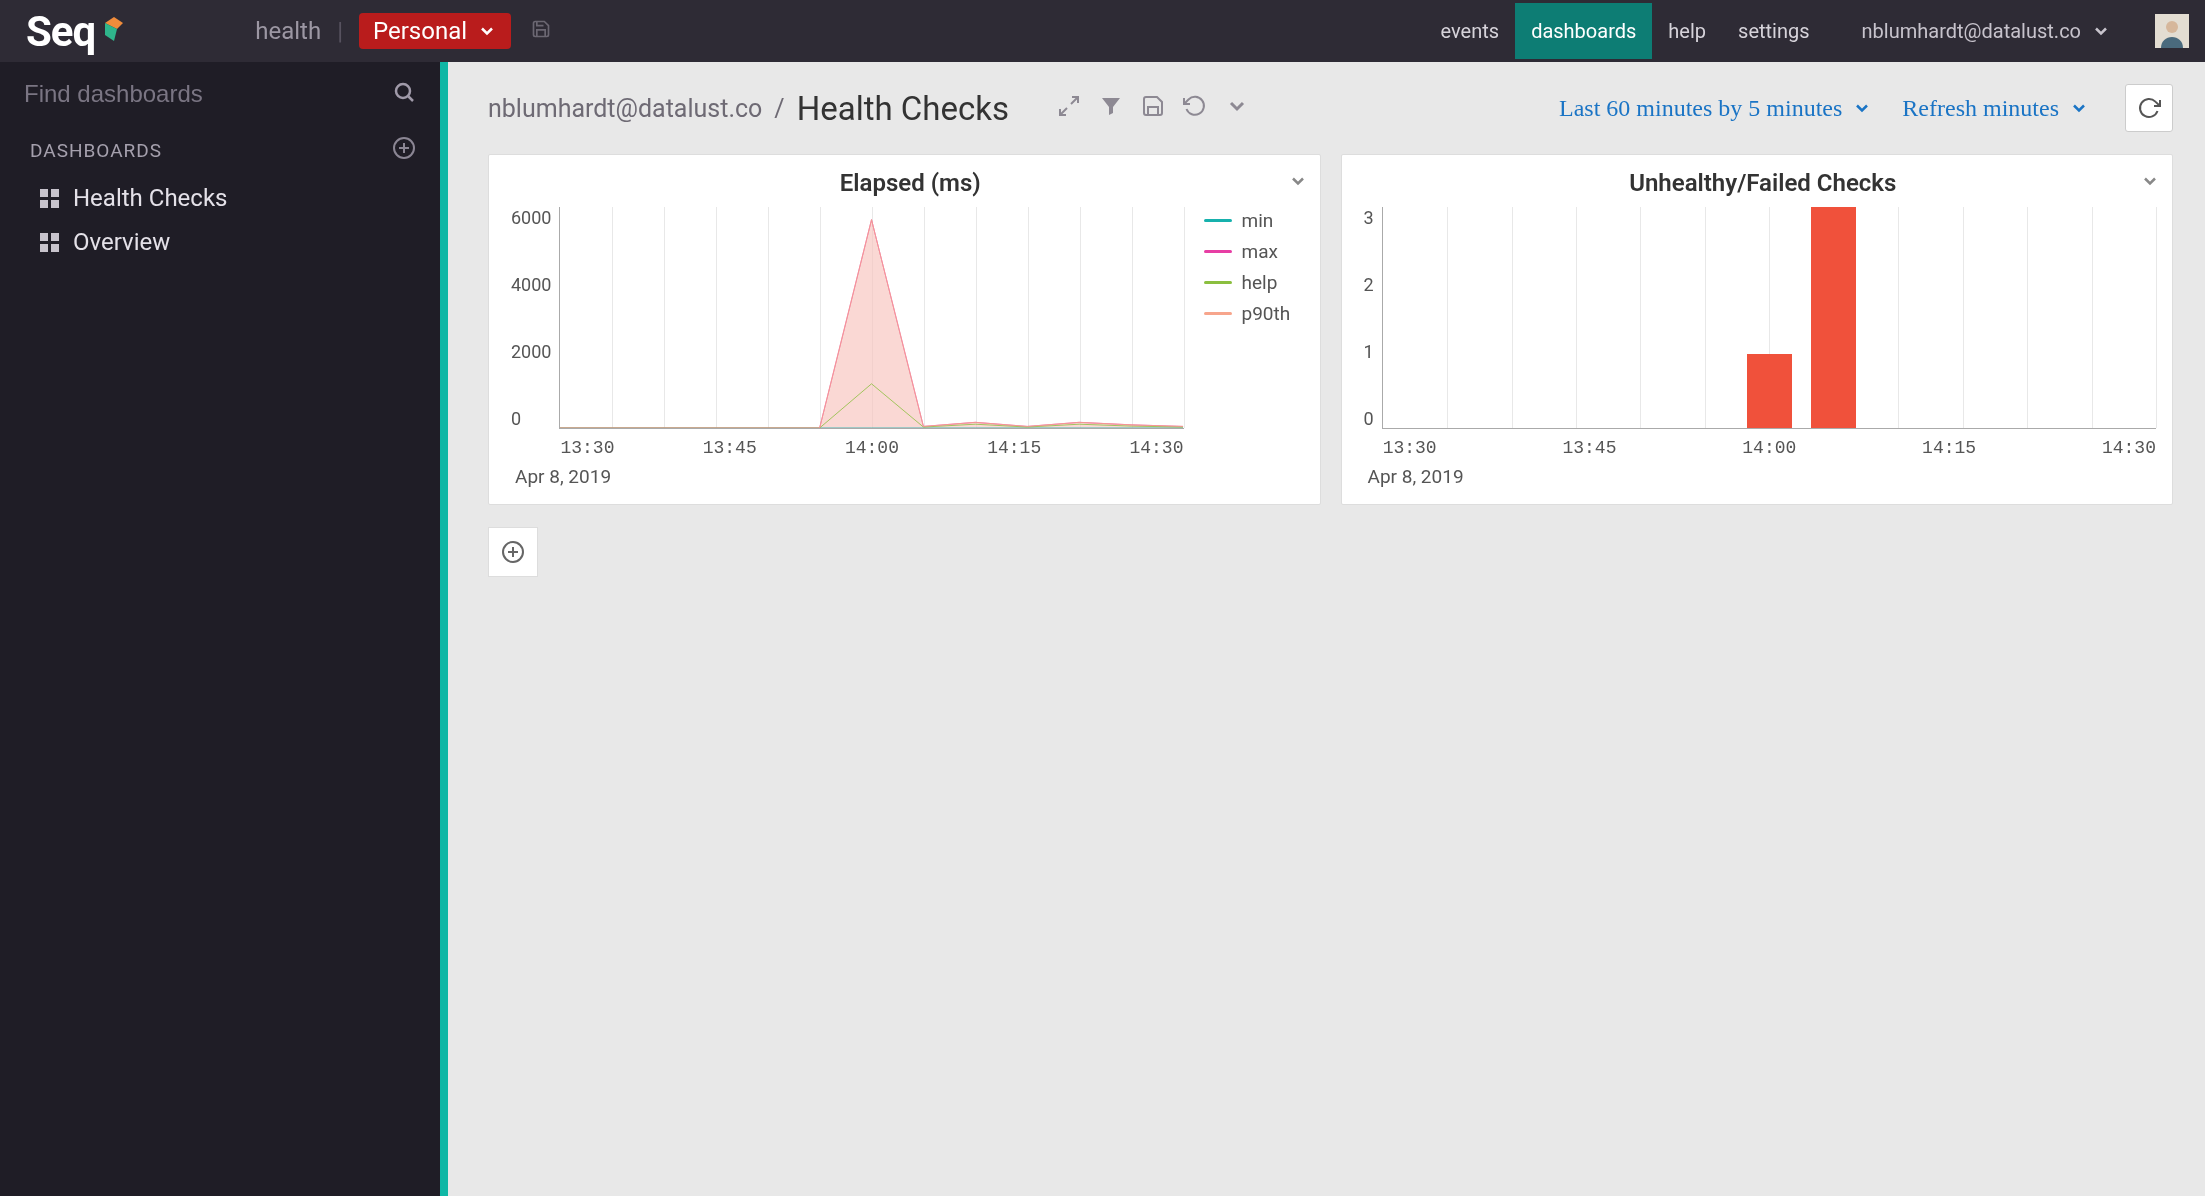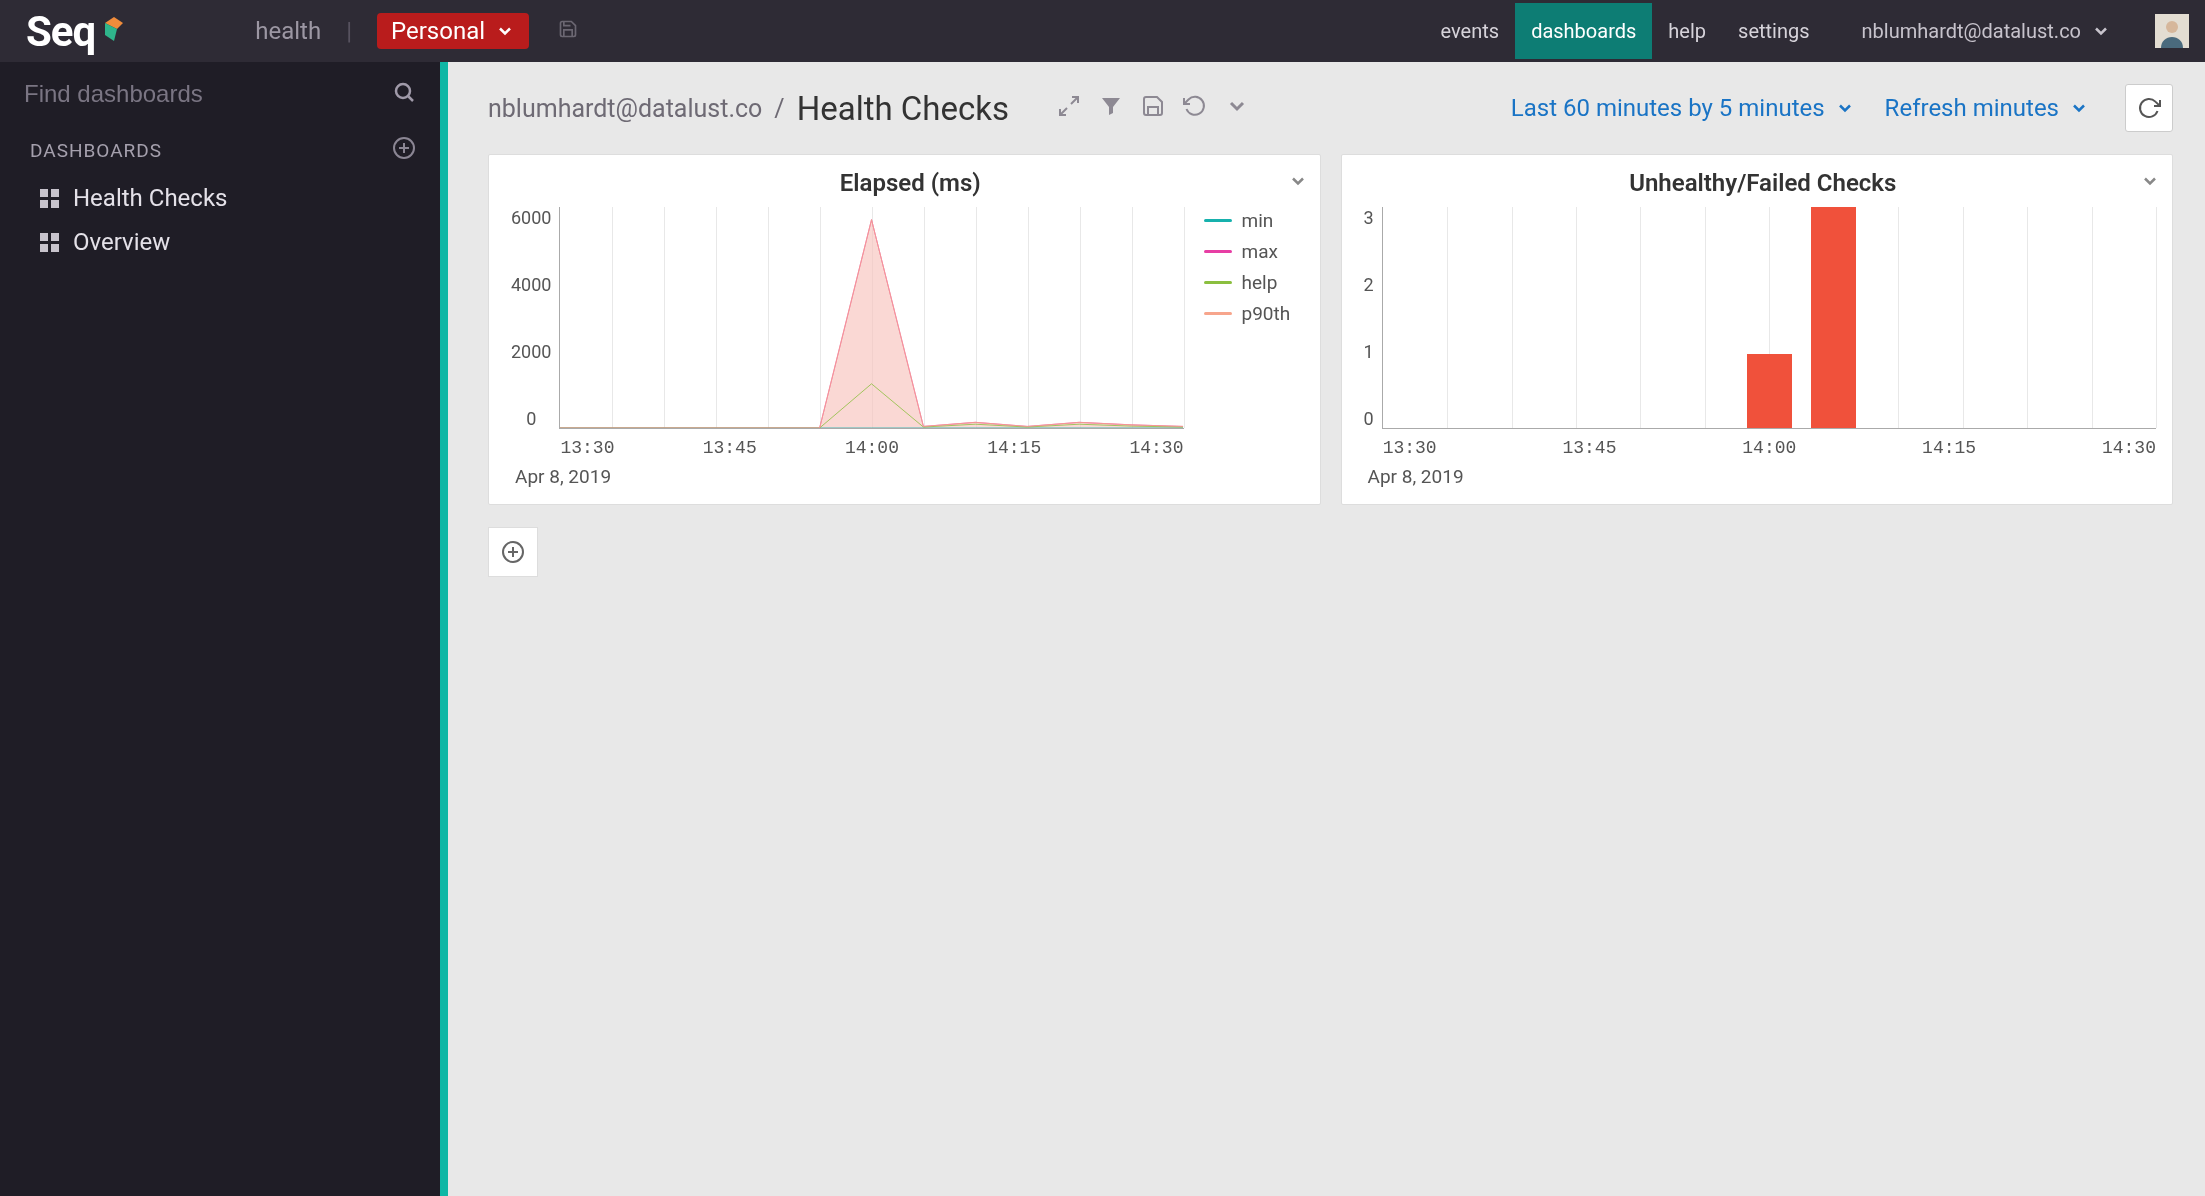--- a/index.html
+++ b/index.html
@@ -16,21 +16,21 @@
     background:#2e2b35;
     height:62px;
     display:flex;
     align-items:center;
     padding:0 16px 0 26px;
     color:#c7c3cc;
   }
   .logo { display:flex; align-items:center; }
   .logo-text { font-size:42px; font-weight:700; color:#fff; letter-spacing:-1px; }
   .logo-mark { margin-left:8px; }
-  .topnav-left { display:flex; align-items:center; margin-left:130px; font-size:24px; gap:25px;}
+  .topnav-left { display:flex; align-items:center; margin-left:130px; font-size:24px; gap:16px;}
   .topnav-left .sig { color:#9c97a3;}
   .topnav-left .sep { color:#57525f;}
   .signal-select { color:#fff; display:flex; align-items:center; gap:10px; background:#b91c1c; padding:4px 14px; border-radius:4px;}
   .topnav-left .save-ic { color:#6b6772; margin-left:4px;}
   .topnav-right { margin-left:auto; display:flex; align-items:center; gap:36px; font-size:20px;}
   .nav-item { color:#d6d3da; cursor:pointer; padding:16px 16px; }
   .nav-item.active { background:#0d7d74; color:#fff; }
   .user-drop { display:flex; align-items:center; gap:10px;}
   .avatar { width:34px; height:34px; background:#ddd; border-radius:3px; margin-left:8px; }
   
@@ -56,31 +56,31 @@
   .side-item { display:flex; align-items:center; gap:14px; padding:8px 30px 8px 40px; font-size:24px; color:#e4e1e8; cursor:pointer;}
   .side-item .sq { display:grid; grid-template-columns:8px 8px; grid-template-rows:8px 8px; gap:3px;}
   .side-item .sq span { background:#c7c3cc; display:block;}
   
   .accent { width:8px; background:#0fb7a5; }
   .main { flex:1; background:#e8e8e8; position:relative; }
   .mainhead { display:flex; align-items:center; padding:22px 32px 22px 40px; gap:12px;}
   .crumb { font-size:25px; color:#6e6a74;}
   .page-title { font-size:33px; color:#333; font-weight:400;}
   .tool-ic { color:#8d8993; margin-left:6px; }
-  .mainhead-right { margin-left:auto; display:flex; align-items:center; gap:30px;}
+  .mainhead-right { margin-left:auto; display:flex; align-items:center; gap:30px;font-family:Liberation Serif, serif;}
   .picker { color:#1a74c5; font-size:24px; display:flex; align-items:center; gap:10px; cursor:pointer;}
   .refresh-box { background:#fff; border:1px solid #ccc; border-radius:3px; width:48px; height:48px; display:flex; align-items:center; justify-content:center; color:#555; margin-left:6px;}
   
   .cards { display:flex; gap:20px; padding:0 32px 0 40px;}
   .card { flex:1; background:#fff; border:1px solid #ddd; border-radius:2px; padding:14px 6px 16px 18px; position:relative;}
   .card-head { display:flex; align-items:center; justify-content:center; position:relative; margin-bottom:6px;}
   .card-title { font-size:24px; font-weight:600; color:#333;}
   .card-chevron { position:absolute; right:6px; top:2px; color:#888;}
   .chart-zone { height:260px; display:flex;}
-  .yaxis { display:flex; flex-direction:column; justify-content:space-between; align-items:center; font-size:18px; color:#555; padding:4px 8px 34px 4px;}
+  .yaxis { display:flex; flex-direction:column; justify-content:space-between; align-items:flex-start; font-size:18px; color:#555; padding:4px 8px 34px 4px;}
   .plot { flex:1; position:relative; border-left:1px solid #aaa; border-bottom:1px solid #aaa; margin:4px 10px 34px 0;font-family:Liberation Mono, monospace;}
   .plot .grid-v { position:absolute; top:0; bottom:0; border-left:1px solid #e8e8e8;}
   .plot svg { position:absolute; inset:0; width:100%; height:100%;}
   .xaxis { position:absolute; left:0; right:0; bottom:-30px; display:flex; justify-content:space-between; font-size:18px; color:#555;}
   .legend { width:120px; padding:6px 4px 0 10px; font-size:19px; color:#555;}
   .legend-row { display:flex; align-items:center; gap:10px; margin-bottom:8px;}
   .legend-sw { width:28px; height:3px; border-radius:2px;}
   .date-lbl { font-size:19px; color:#555; margin-top:2px; margin-left:8px;}
   .bar { position:absolute; bottom:0; background:#f0513b;}
   .add-card { margin:22px 0 0 40px; background:#fff; border:1px solid #ddd; width:50px; height:50px; display:flex; align-items:center; justify-content:center; color:#666;}

